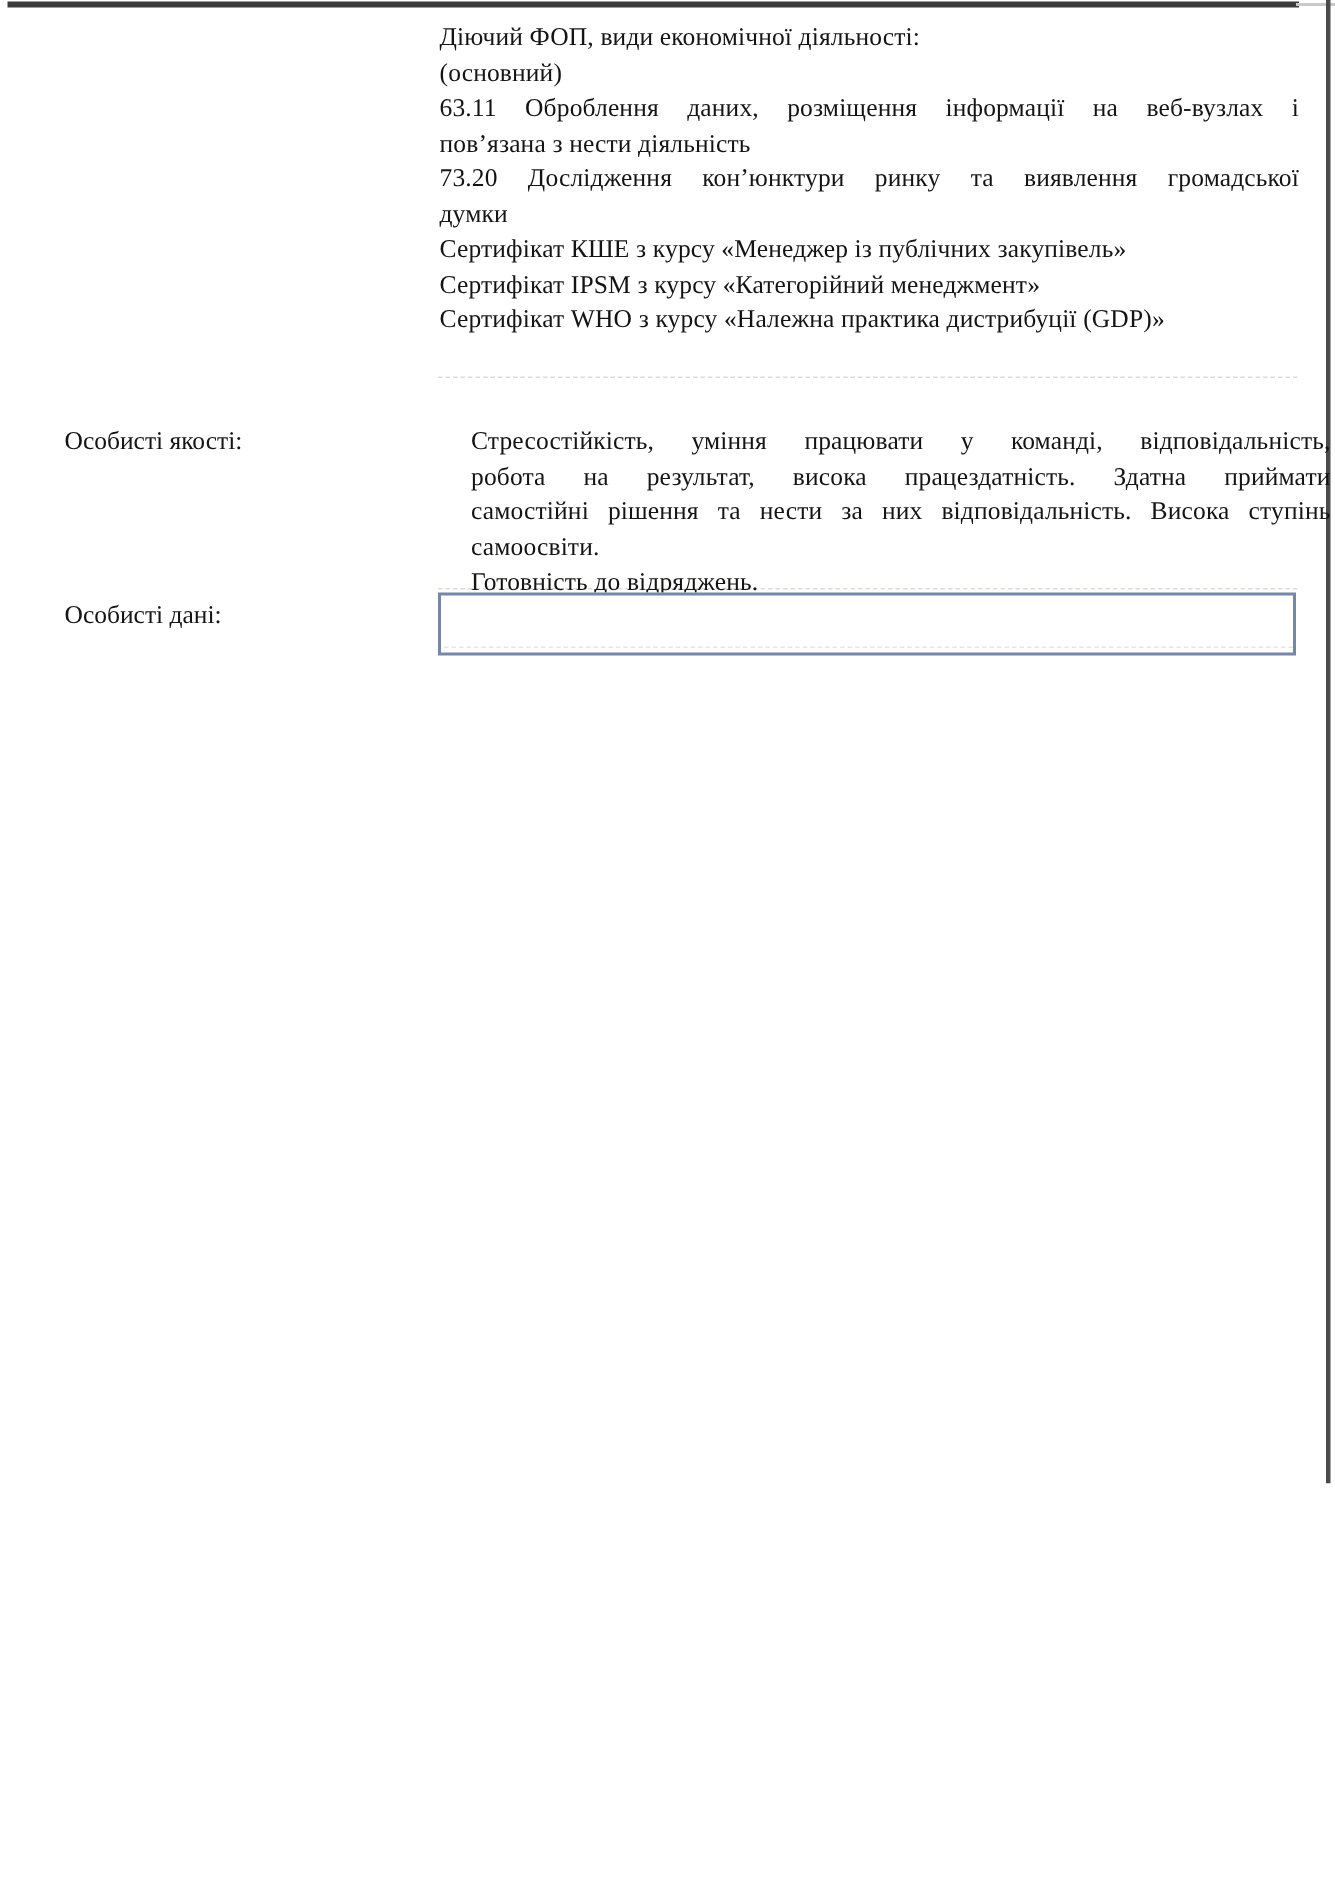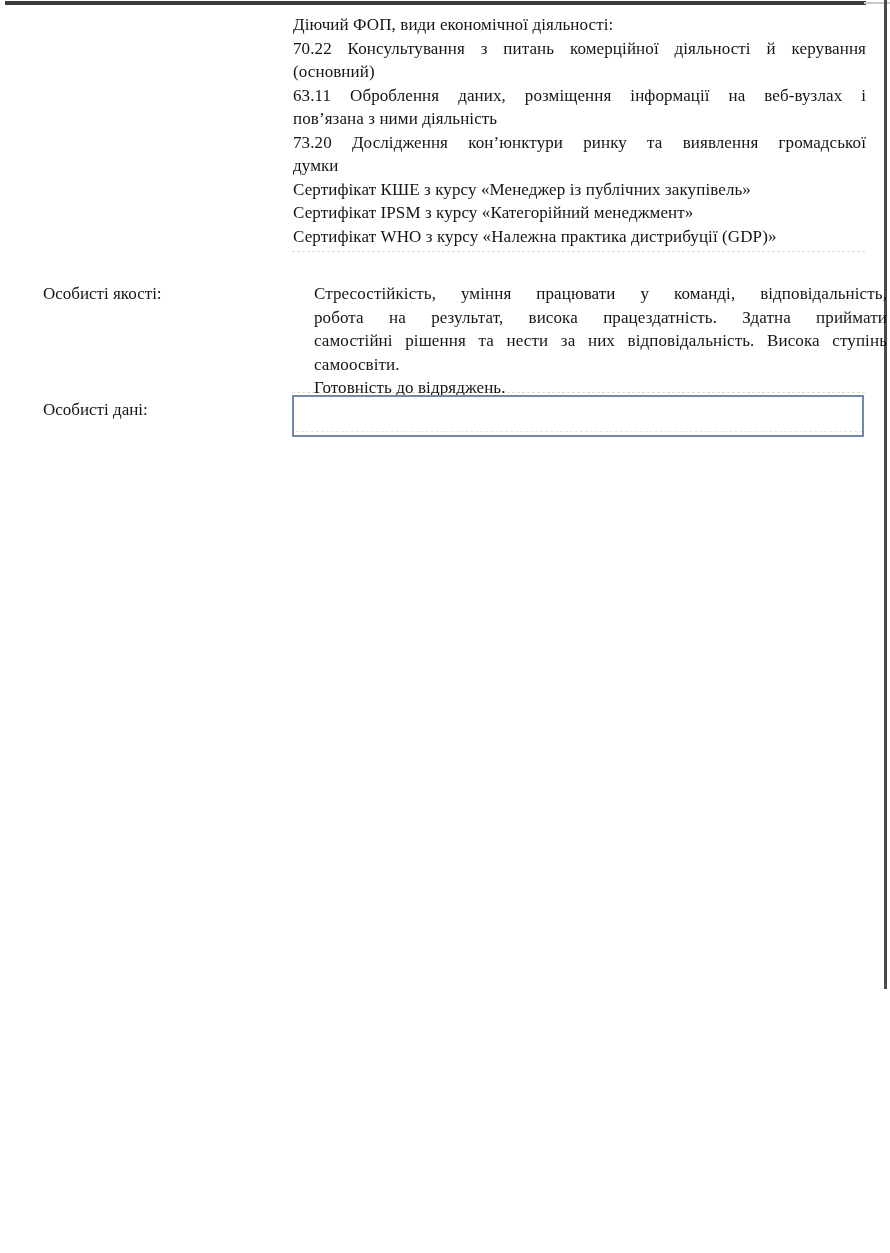--- a/index.html
+++ b/index.html
@@ -83,24 +83,23 @@
 
   <div class="scan-edge-top"></div>
   <div class="scan-edge-top-faint"></div>
   <div class="scan-edge-right"></div>
 
   <div class="artifact-line a1"></div>
   <div class="artifact-line a2"></div>
 
   <div class="content-block block-activity">
     <div class="line">Діючий ФОП, види економічної діяльності:</div>
-    <div class="line just">70.22 Консультування з питань комерційної діяльності й керування</div>
     <div class="line">(основний)</div>
     <div class="line just">63.11 Оброблення даних, розміщення інформації на веб-вузлах і</div>
-    <div class="line">пов’язана з ними діяльність</div>
+    <div class="line">пов’язана з нести діяльність</div>
     <div class="line just">73.20 Дослідження кон’юнктури ринку та виявлення громадської</div>
     <div class="line">думки</div>
     <div class="line">Сертифікат КШЕ з курсу «Менеджер із публічних закупівель»</div>
     <div class="line">Сертифікат IPSM з курсу «Категорійний менеджмент»</div>
     <div class="line">Сертифікат WHO з курсу «Належна практика дистрибуції (GDP)»</div>
   </div>
 
   <div class="field-label label-qualities">Особисті якості:</div>
 
   <div class="content-block block-qualities">

